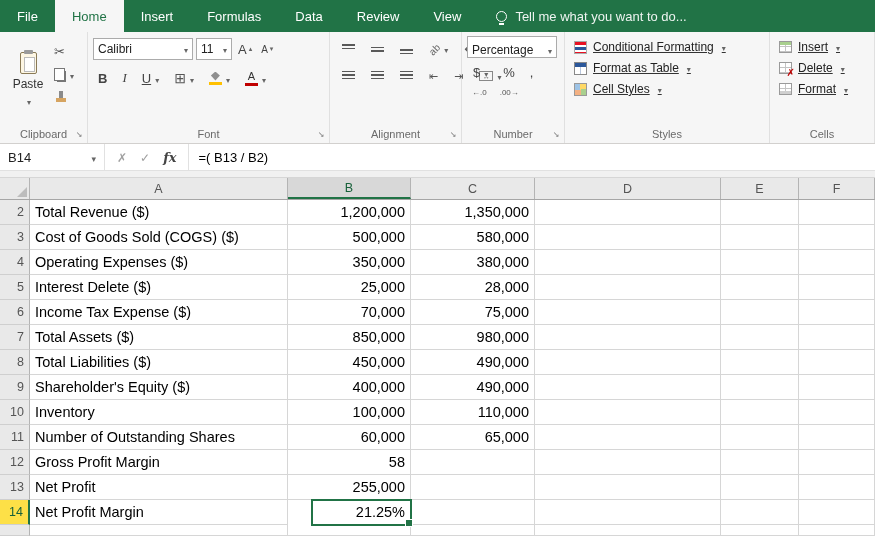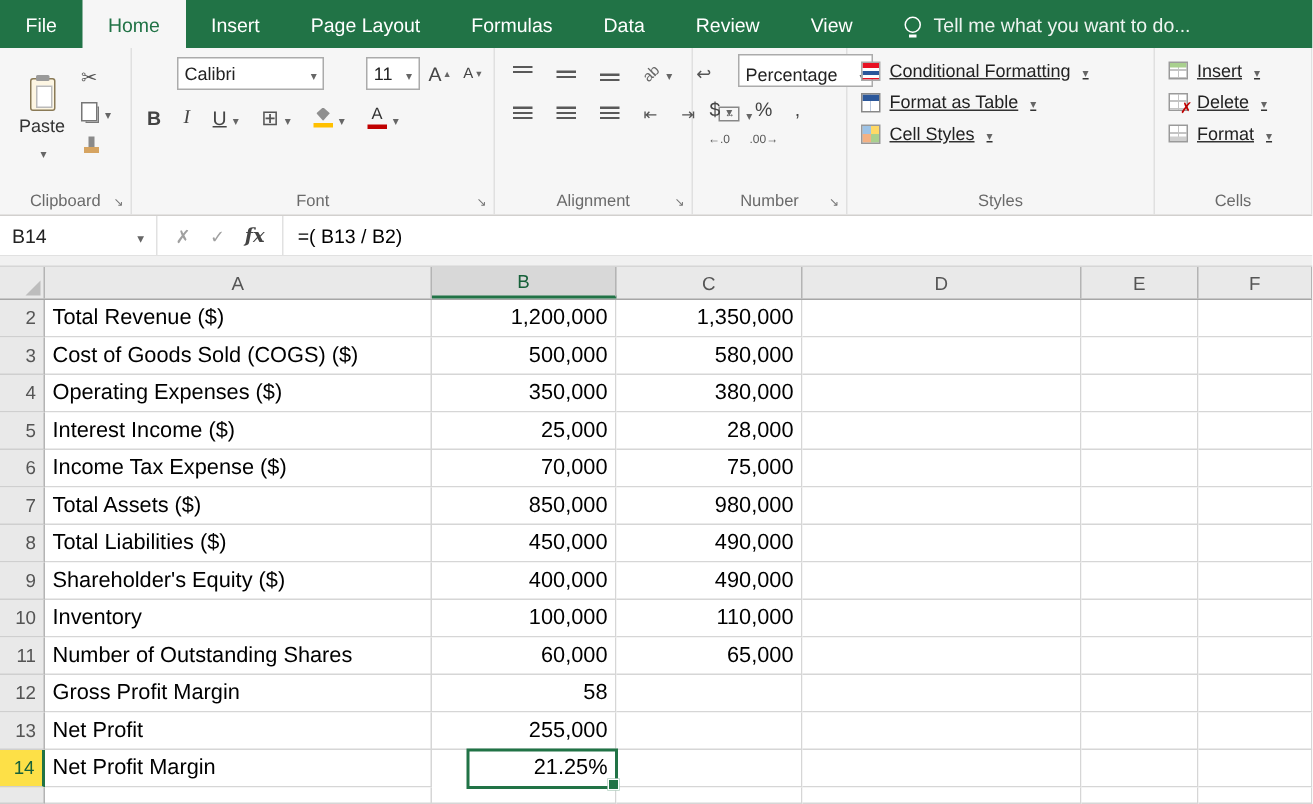--- a/index.html
+++ b/index.html
@@ -35,21 +35,21 @@
   .scissors-icon::before { content: "✂"; font-size: 13px; color: #555; }
   .copy-icon { position: relative; width: 9px; height: 11px; border: 1px solid #777; background: #fff; margin: 3px 0 0 3px; }
   .copy-icon::before { content: ''; position: absolute; left: -4px; top: -4px; width: 9px; height: 11px; border: 1px solid #777; background: #fff; }
   .painter-icon { width: 4px; height: 7px; background: #8a8a8a; position: relative; margin-left: 5px; }
   .painter-icon::after { content: ''; position: absolute; left: -3px; top: 7px; width: 10px; height: 4px; background: #d6a461; }
 
   
   .g-font { width: 242px; }
   .g-font .g-body { flex-direction: column; }
   .font-row1 { display: flex; align-items: center; gap: 3px; margin: 2px 0 6px; }
-  .select { background: #fff; border: 1px solid #ababab; height: 22px; display: flex; align-items: center; justify-content: space-between; padding: 0 4px; font-size: 12px; color: #222; margin-left: 25px; }
+  .select { background: #fff; border: 1px solid #ababab; height: 22px; display: flex; align-items: center; justify-content: space-between; padding: 0 4px; font-size: 12px; color: #222; }
   .font-name-select { width: 100px; }
   .font-size-select { width: 36px; }
   .a-up::before { content: "A"; font-size: 13px; color: #444; }
   .a-up::after { content: "▴"; font-size: 7px; vertical-align: top; color: #666; }
   .a-down::before { content: "A"; font-size: 10px; color: #444; }
   .a-down::after { content: "▾"; font-size: 7px; vertical-align: top; color: #666; }
   .font-row2 { display: flex; align-items: center; gap: 9px; padding: 2px 2px; font-size: 13px; color: #444; }
   .b-label { font-weight: bold; }
   .i-label { font-style: italic; font-family: "Liberation Serif", serif; }
   .u-label { text-decoration: underline; }
@@ -131,21 +131,20 @@
 </style>
 </head>
 <body>
 
 <div class="app">
 
   <header class="tabbar">
     <div class="tab">File</div>
     <div class="tab active">Home</div>
     <div class="tab">Insert</div>
-    <div class="tab">Page Layout</div>
     <div class="tab">Formulas</div>
     <div class="tab">Data</div>
     <div class="tab">Review</div>
     <div class="tab">View</div>
     <div class="tellme">
       <span class="bulb"></span>
       <span>Tell me what you want to do...</span>
     </div>
   </header>
 
@@ -398,21 +397,21 @@
           <div class="rh">4</div>
           <div class="cell left">Operating Expenses ($)</div>
           <div class="cell right">350,000</div>
           <div class="cell right">380,000</div>
           <div class="cell right"></div>
           <div class="cell right"></div>
           <div class="cell right"></div>
         </div>
         <div class="grow">
           <div class="rh">5</div>
-          <div class="cell left">Interest Income ($)</div>
+          <div class="cell left">Interest Delete ($)</div>
           <div class="cell right">25,000</div>
           <div class="cell right">28,000</div>
           <div class="cell right"></div>
           <div class="cell right"></div>
           <div class="cell right"></div>
         </div>
         <div class="grow">
           <div class="rh">6</div>
           <div class="cell left">Income Tax Expense ($)</div>
           <div class="cell right">70,000</div>

